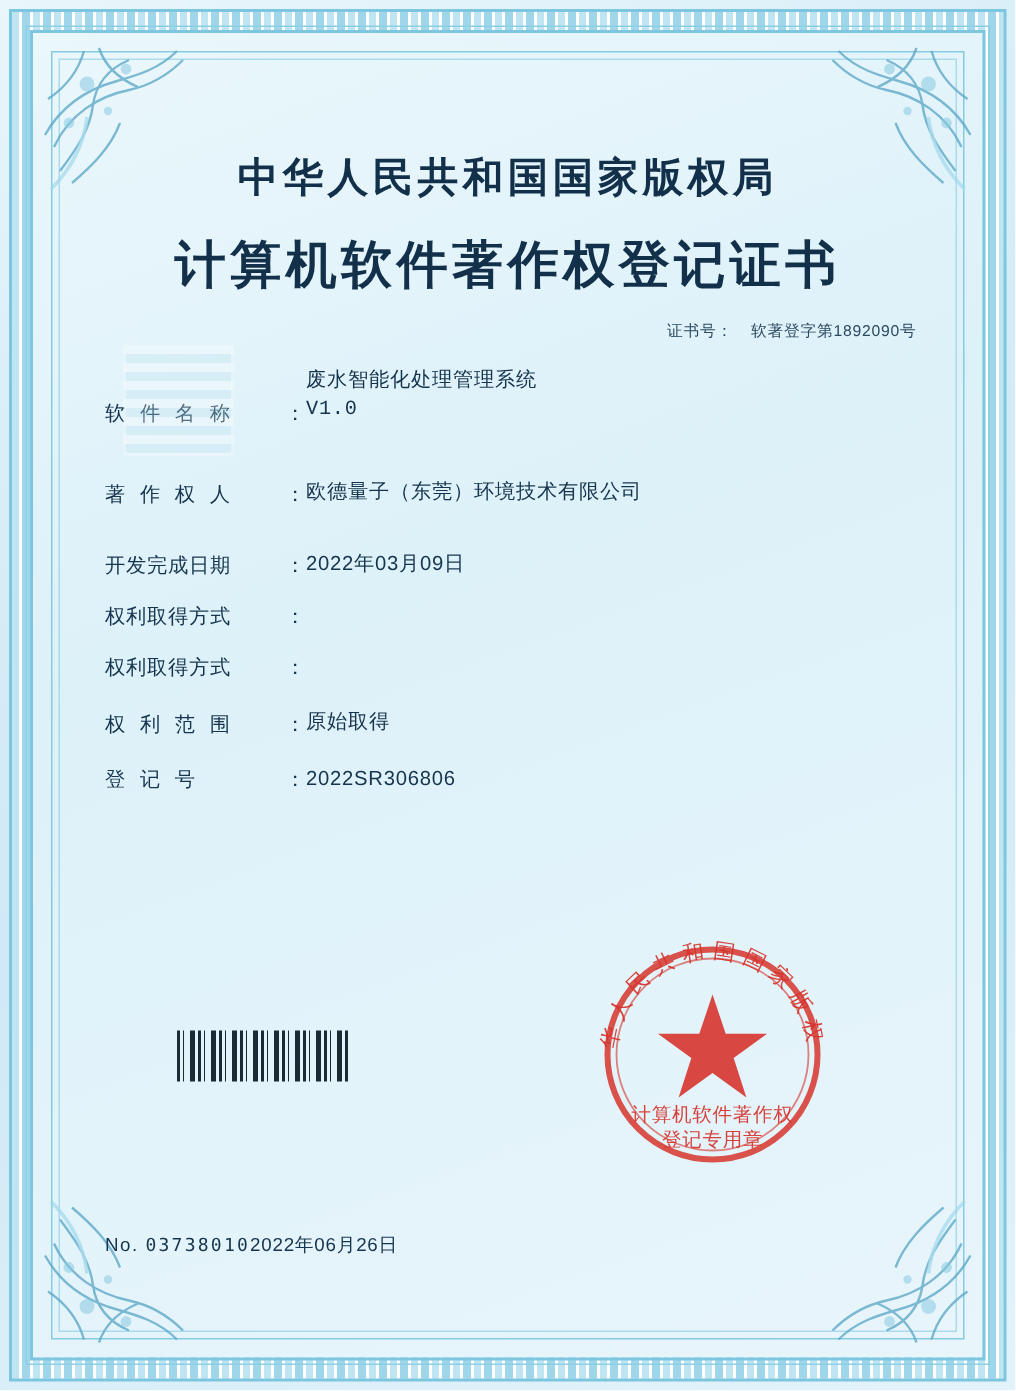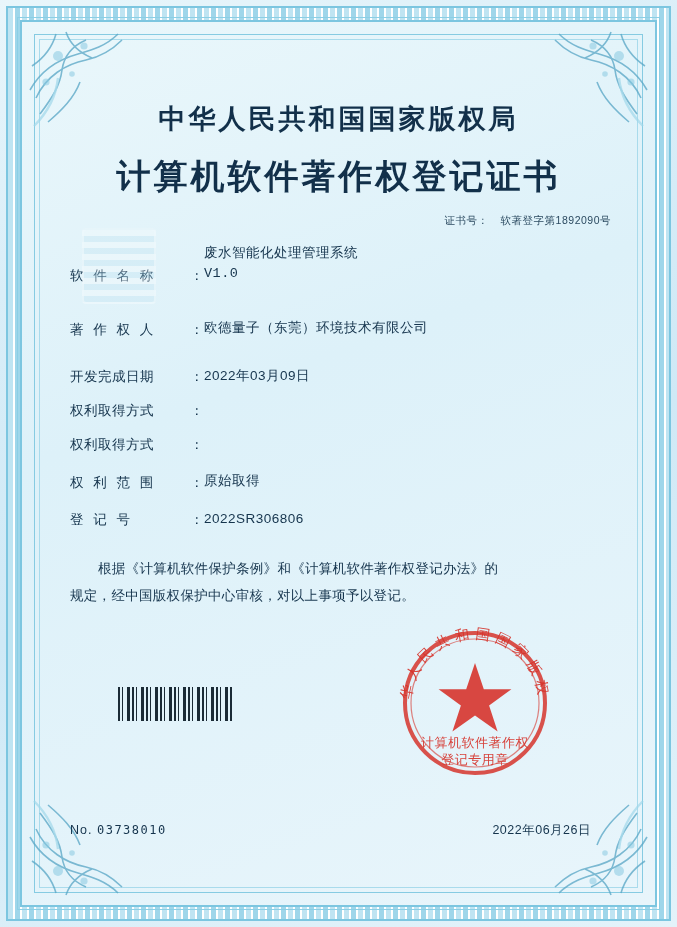--- a/index.html
+++ b/index.html
@@ -204,21 +204,21 @@
     pointer-events: none;
   }
   .seal svg { display: block; }
 
   
   .footer {
     position: absolute;
     left: 0; right: 12px;
     bottom: 36px;
     display: flex;
-    justify-content: space-between;
+    justify-content: flex-start;
     align-items: baseline;
     padding: 0 22px 0 18px;
     font-size: 12.5px;
     color: #15344d;
   }
   .footer .no { letter-spacing: 1px; }
   .footer .no .num {
     font-family: "DejaVu Sans Mono", monospace;
     font-size: 12px;
     letter-spacing: 1.5px;
@@ -376,24 +376,20 @@
       </div>
 
       <div class="field-row">
         <div class="field-label">登 记 号</div>
         <div class="field-colon">：</div>
         <div class="field-value">2022SR306806</div>
       </div>
 
     </div>
 
-    <div class="statement">
-      <p class="indent">根据《计算机软件保护条例》和《计算机软件著作权登记办法》的</p>
-      <p>规定，经中国版权保护中心审核，对以上事项予以登记。</p>
-    </div>
 
     <div class="barcode"></div>
 
     <div class="seal">
       <svg width="168" height="168" viewBox="0 0 168 168">
         <defs>
           <path id="sealArc" d="M 84,84 m -64,0 a 64,64 0 1,1 128,0" fill="none"></path>
           <path id="sealArcText" d="M 20,84 a 64,64 0 1 1 128,0" fill="none"></path>
         </defs>
         <circle cx="84" cy="84" r="70" fill="none" stroke="#d6342c" stroke-width="4" opacity="0.85"></circle>

